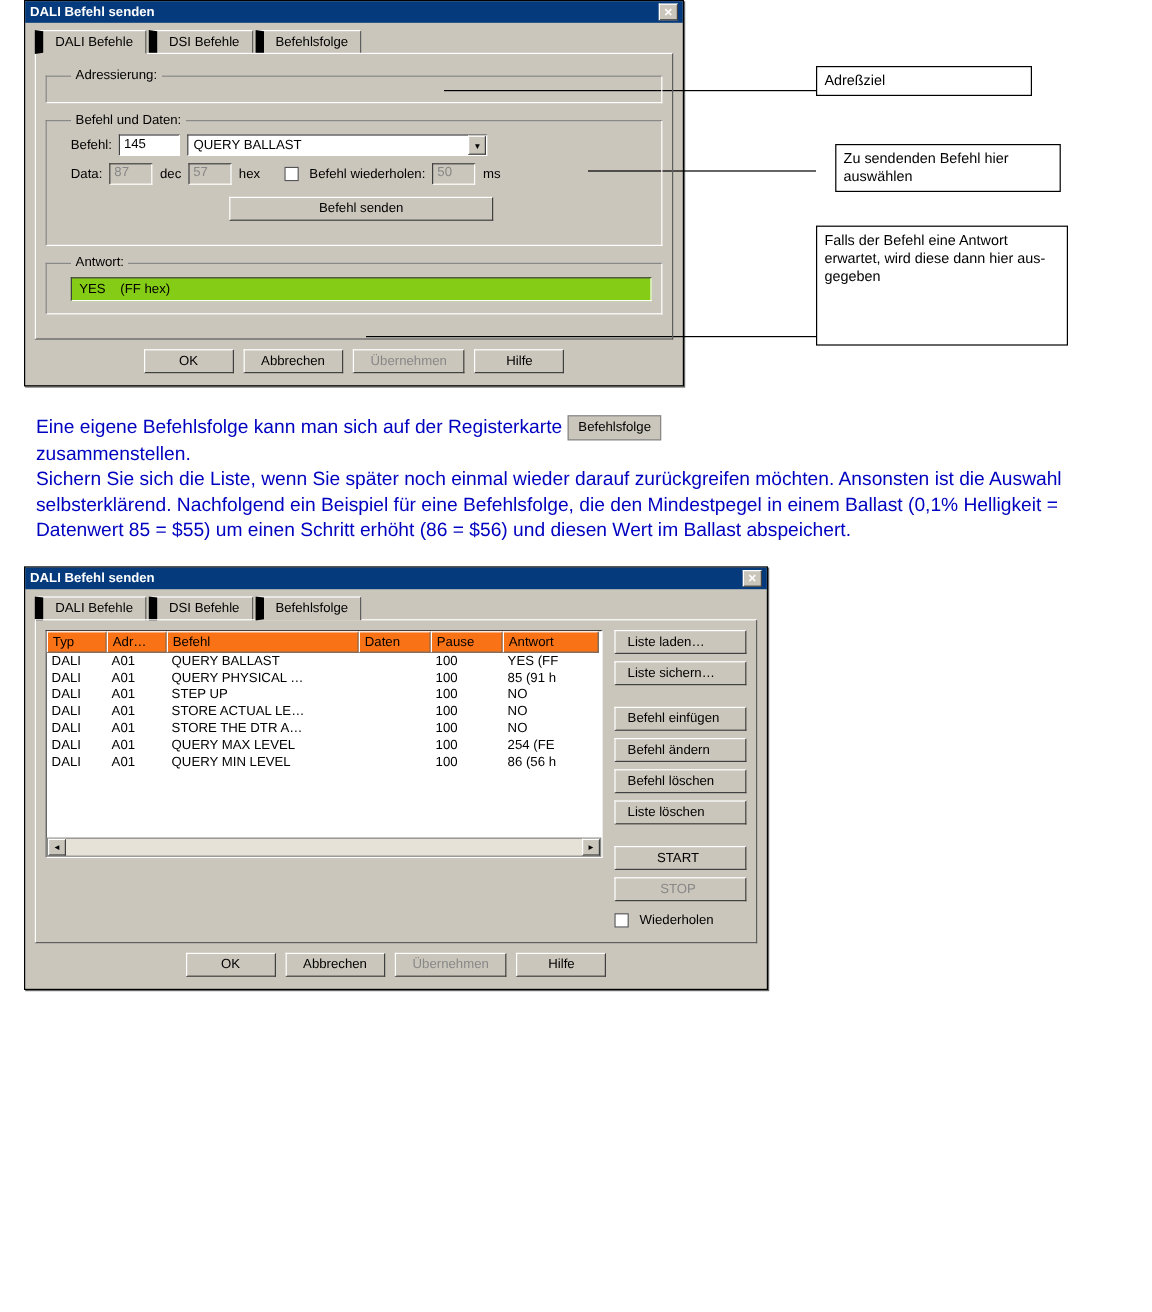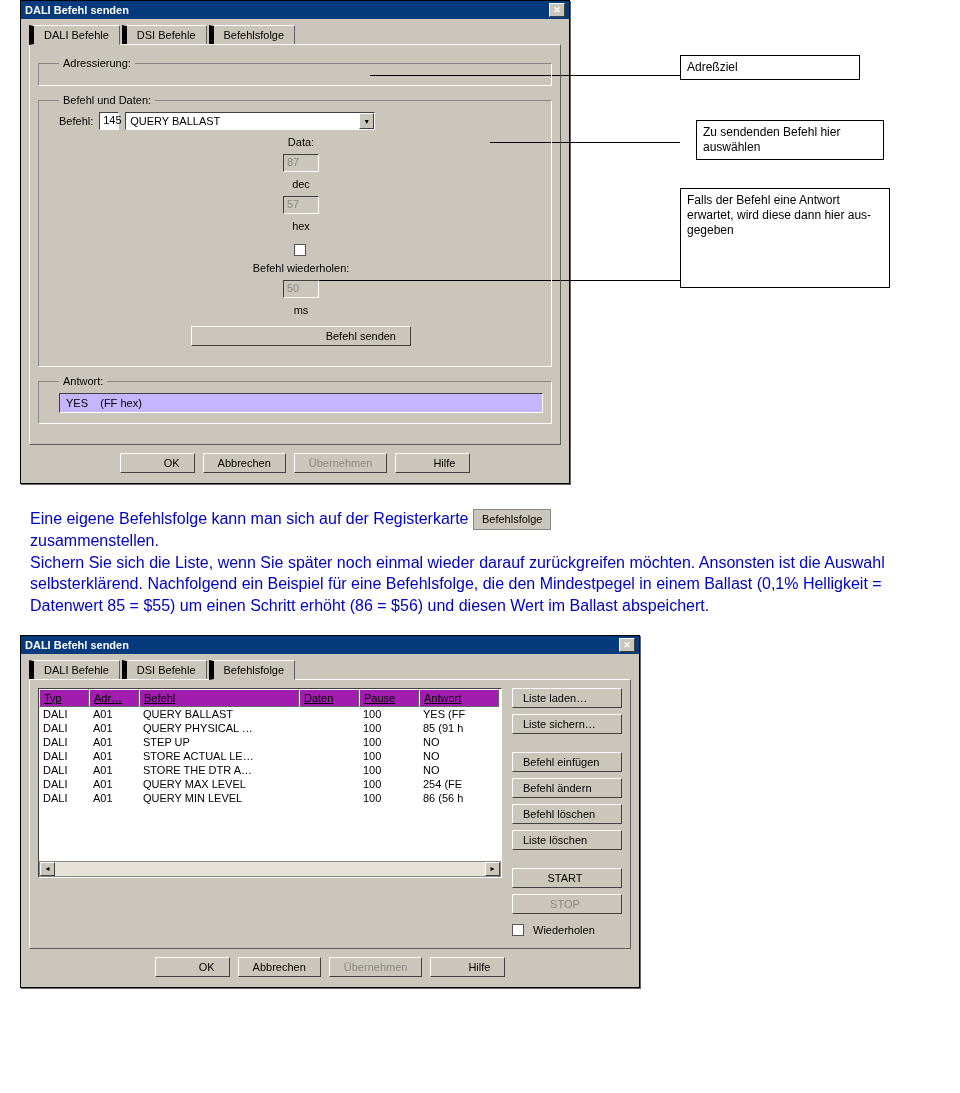--- a/index.html
+++ b/index.html
@@ -46,21 +46,21 @@
   }
   .dlg-body { padding: 6px 8px 10px 8px; }
   .tabstrip {
     display: flex;
     margin-bottom: -1px;
   }
   .tab {
     padding: 3px 10px 3px 10px;
     background: #cac6bb;
     border-top: 1px solid #fff;
-    border-left: 5px solid #000000;
+    border-left: 7px solid #000000;
     border-right: 1px solid #5e5e5e;
     margin-right: 2px;
     position: relative;
     z-index: 1;
     cursor: default;
   }
   .tab.active {
     background: #cac6bb;
     border-bottom: 1px solid #cac6bb;
     z-index: 3;
@@ -115,21 +115,21 @@
   .txt.disabled { background: #cac6bb; color: #888; }
   .btn {
     background: #cac6bb;
     border-top: 1px solid #fff;
     border-left: 1px solid #fff;
     border-right: 1px solid #404040;
     border-bottom: 1px solid #404040;
     padding: 3px 14px;
     font-size: 11px;
     min-width: 75px;
-    text-align: right;
+    text-align: center;
     cursor: default;
   }
   .btn.disabled { color: #888; }
   .btnrow {
     display: flex; gap: 8px; justify-content: center; margin-top: 8px;
   }
   .select-box {
     background: #fff;
     border-top: 1px solid #404040;
     border-left: 1px solid #404040;
@@ -142,21 +142,21 @@
     width: 15px; height: 16px;
     background: #cac6bb;
     border-top: 1px solid #fff;
     border-left: 1px solid #fff;
     border-right: 1px solid #404040;
     border-bottom: 1px solid #404040;
     display: flex; align-items: center; justify-content: center;
     font-size: 8px;
   }
   .antwort {
-    background: #c4b5fd;
+    background: #84cc16;
     border-top: 1px solid #404040;
     border-left: 1px solid #404040;
     border-right: 1px solid #fff;
     border-bottom: 1px solid #fff;
     padding: 3px 6px;
     min-height: 20px;
     display: flex;
     align-items: center;
   }
   
@@ -193,27 +193,26 @@
     padding: 2px 8px;
     vertical-align: middle;
   }
   
   .listhdr, .listrow {
     display: grid;
     grid-template-columns: 50px 50px 160px 60px 60px 80px;
     font-size: 11px;
   }
   .listhdr .cell {
-    background: #a21caf;
+    background: #f97316;
     border-top: 1px solid #fff;
     border-left: 1px solid #fff;
     border-right: 1px solid #666;
     border-bottom: 1px solid #666;
     padding: 2px 4px;
-    text-decoration: underline;
   }
   .listrow .cell {
     padding: 1px 4px;
     white-space: nowrap;
     overflow: hidden;
   }
   .listbox {
     background: #fff;
     border-top: 1px solid #404040;
     border-left: 1px solid #404040;
@@ -269,27 +268,27 @@
     </div>
     <div class="tabpane">
       <fieldset>
         <legend>Adressierung:</legend>
       </fieldset>
 
       <fieldset>
         <legend>Befehl und Daten:</legend>
         <div class="row" style="margin-bottom:6px;">
           <span>Befehl:</span>
-          <span class="txt" style="width:20px">145</span>
+          <span class="txt" style="width:51px">145</span>
           <div class="select-box" style="width:250px;">
             <span>QUERY BALLAST</span>
             <span class="select-arrow">▾</span>
           </div>
         </div>
-        <div class="row" style="margin-bottom:10px;flex-direction:column;">
+        <div class="row" style="margin-bottom:10px;">
           <span>Data:</span>
           <span class="txt disabled" style="width:36px">87</span>
           <span>dec</span>
           <span class="txt disabled" style="width:36px">57</span>
           <span>hex</span>
           <span style="width:8px"></span>
           <span class="chk"></span>
           <span>Befehl wiederholen:</span>
           <span class="txt disabled" style="width:36px">50</span>
           <span>ms</span>

